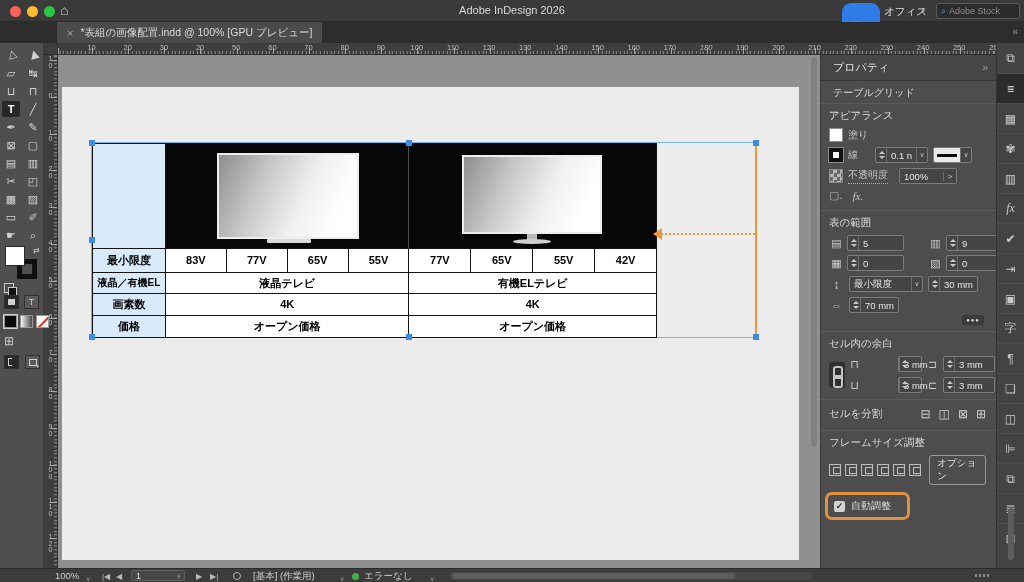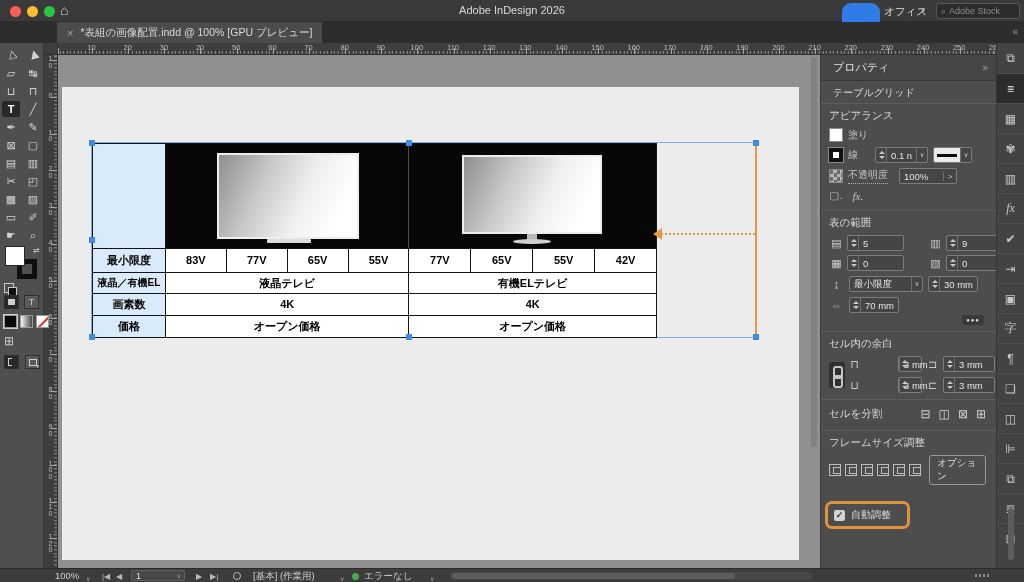--- a/index.html
+++ b/index.html
@@ -116,21 +116,21 @@
   .icon14 { width:15px; font-size:11px; color:#c9c9c9; text-align:center; flex:0 0 auto; }
   .range-grid { display:grid; grid-template-columns:15px 57px 18px 15px 57px; row-gap:4px; column-gap:3px; align-items:center; margin-bottom:5px; }
   .more-row { display:flex; justify-content:flex-end; margin:1px 2px 0 0; }
   .more-btn { background:#3a3a3a; border-radius:2px; color:#dedede; font-size:6px; letter-spacing:1px; padding:2px 4px; line-height:1; }
   .insets-grid { display:grid; grid-template-columns:15px 48px 24px 15px 52px; row-gap:5px; column-gap:3px; align-items:center; }
   .chain { grid-row:1 / span 2; justify-self:center; width:16px; height:26px; background:#2f2f2f; border-radius:3px; position:relative; }
   .chain::before { content:""; position:absolute; left:4px; top:4px; width:6px; height:9px; border:2px solid #c5c5c5; border-radius:3px; }
   .chain::after { content:""; position:absolute; left:4px; top:13px; width:6px; height:9px; border:2px solid #c5c5c5; border-radius:3px; }
   .split-row { display:flex; align-items:center; margin:2px 0 3px; }
   .split-icons { margin-left:auto; display:flex; gap:8px; font-size:12px; color:#d0d0d0; }
-  .ff-icons { display:flex; gap:4px; align-items:center; margin-bottom:16px; }
+  .ff-icons { display:flex; gap:4px; align-items:center; margin-bottom:7px; }
   .ff { width:14px; height:12px; border:1px solid #bdbdbd; position:relative; }
   .ff::after { content:""; position:absolute; left:3px; top:2px; width:6px; height:5px; border:1px solid #bdbdbd; }
   .opt-btn { margin-left:4px; border:1px solid #9a9a9a; border-radius:3px; padding:1px 7px; font-size:9.5px; color:#e2e2e2; }
   .autofit-hl { display:inline-flex; align-items:center; gap:6px; border:3px solid #e2913d; border-radius:7px; padding:4px 16px 4px 6px; margin-left:-4px; }
   .cbx { width:11px; height:11px; background:#d2d2d2; border-radius:2px; color:#2d2d2d; font-size:9px; line-height:11px; text-align:center; font-weight:bold; }
   .autofit-lab { color:#dedede; font-size:10px; }
 
   
   .strip { position:absolute; left:996px; top:43px; width:28px; height:525px; background:#434343; border-left:1px solid #353535; }
   .strip-cell { height:30px; display:flex; align-items:center; justify-content:center; font-size:12px; color:#c9c9c9; border-top:1px solid #4f4f4f; }

